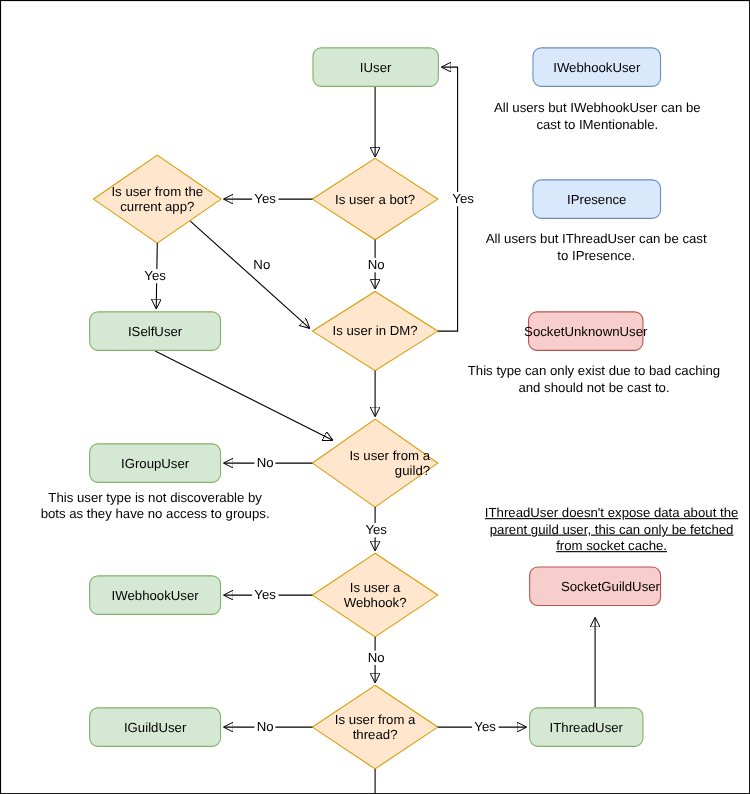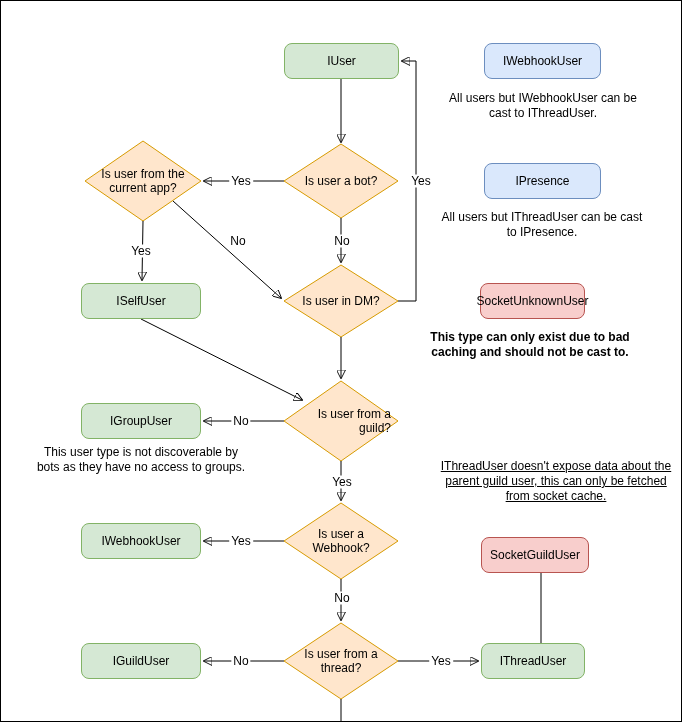--- a/index.html
+++ b/index.html
@@ -82,21 +82,21 @@
   </div>
   <div class="node green" style="left:80px; top:282px; width:120px;">
     <span>ISelfUser</span>
   </div>
   <div class="node green" style="left:80px; top:402px; width:120px;">
     <span>IGroupUser</span>
   </div>
   <div class="node green" style="left:80px; top:522px; width:120px;">
     <span>IWebhookUser</span>
   </div>
-  <div class="node red" style="left:480px; top:536px; width:108px;">
+  <div class="node red" style="left:480px; top:514px; width:120px;justify-content:flex-end;">
     <span>SocketGuildUser</span>
   </div>
   <div class="node green" style="left:80px; top:642px; width:120px;">
     <span>IGuildUser</span>
   </div>
   <div class="node green" style="left:480px; top:642px; width:104px;">
     <span>IThreadUser</span>
   </div>
 
   <div class="diamond-label" style="left:340px; top:180px;">Is user a bot?</div>
@@ -111,19 +111,19 @@
   <div class="edge-label" style="left:140px; top:250px;">Yes</div>
   <div class="edge-label" style="left:237px; top:240px;">No</div>
   <div class="edge-label" style="left:420px; top:180px;">Yes</div>
   <div class="edge-label" style="left:240px; top:420px;">No</div>
   <div class="edge-label" style="left:341px; top:481px;">Yes</div>
   <div class="edge-label" style="left:240px; top:540px;">Yes</div>
   <div class="edge-label" style="left:341px; top:597px;">No</div>
   <div class="edge-label" style="left:240px; top:660px;">No</div>
   <div class="edge-label" style="left:440px; top:660px;">Yes</div>
 
-  <div class="annotation" style="left:437px; top:90px;  width:210px;">All users but IWebhookUser can be cast to IThreadUser.</div>
+  <div class="annotation" style="left:437px; top:90px;  width:210px;">All users but IWebhookUser can be cast to IMentionable.</div>
   <div class="annotation" style="left:436px; top:209px; width:210px;">All users but IThreadUser can be cast to IPresence.</div>
-  <div class="annotation" style="left:414px; top:329px; width:230px;font-weight:bold;">This type can only exist due to bad caching and should not be cast to.</div>
+  <div class="annotation" style="left:424px; top:329px; width:230px;">This type can only exist due to bad caching and should not be cast to.</div>
   <div class="annotation" style="left:30px;  top:444px; width:220px;">This user type is not discoverable by bots as they have no access to groups.</div>
   <div class="annotation" style="left:437px; top:458px; width:236px;text-decoration:underline;">IThreadUser doesn't expose data about the parent guild user, this can only be fetched from socket cache.</div>
 
 </div>
 
 </body></html>

